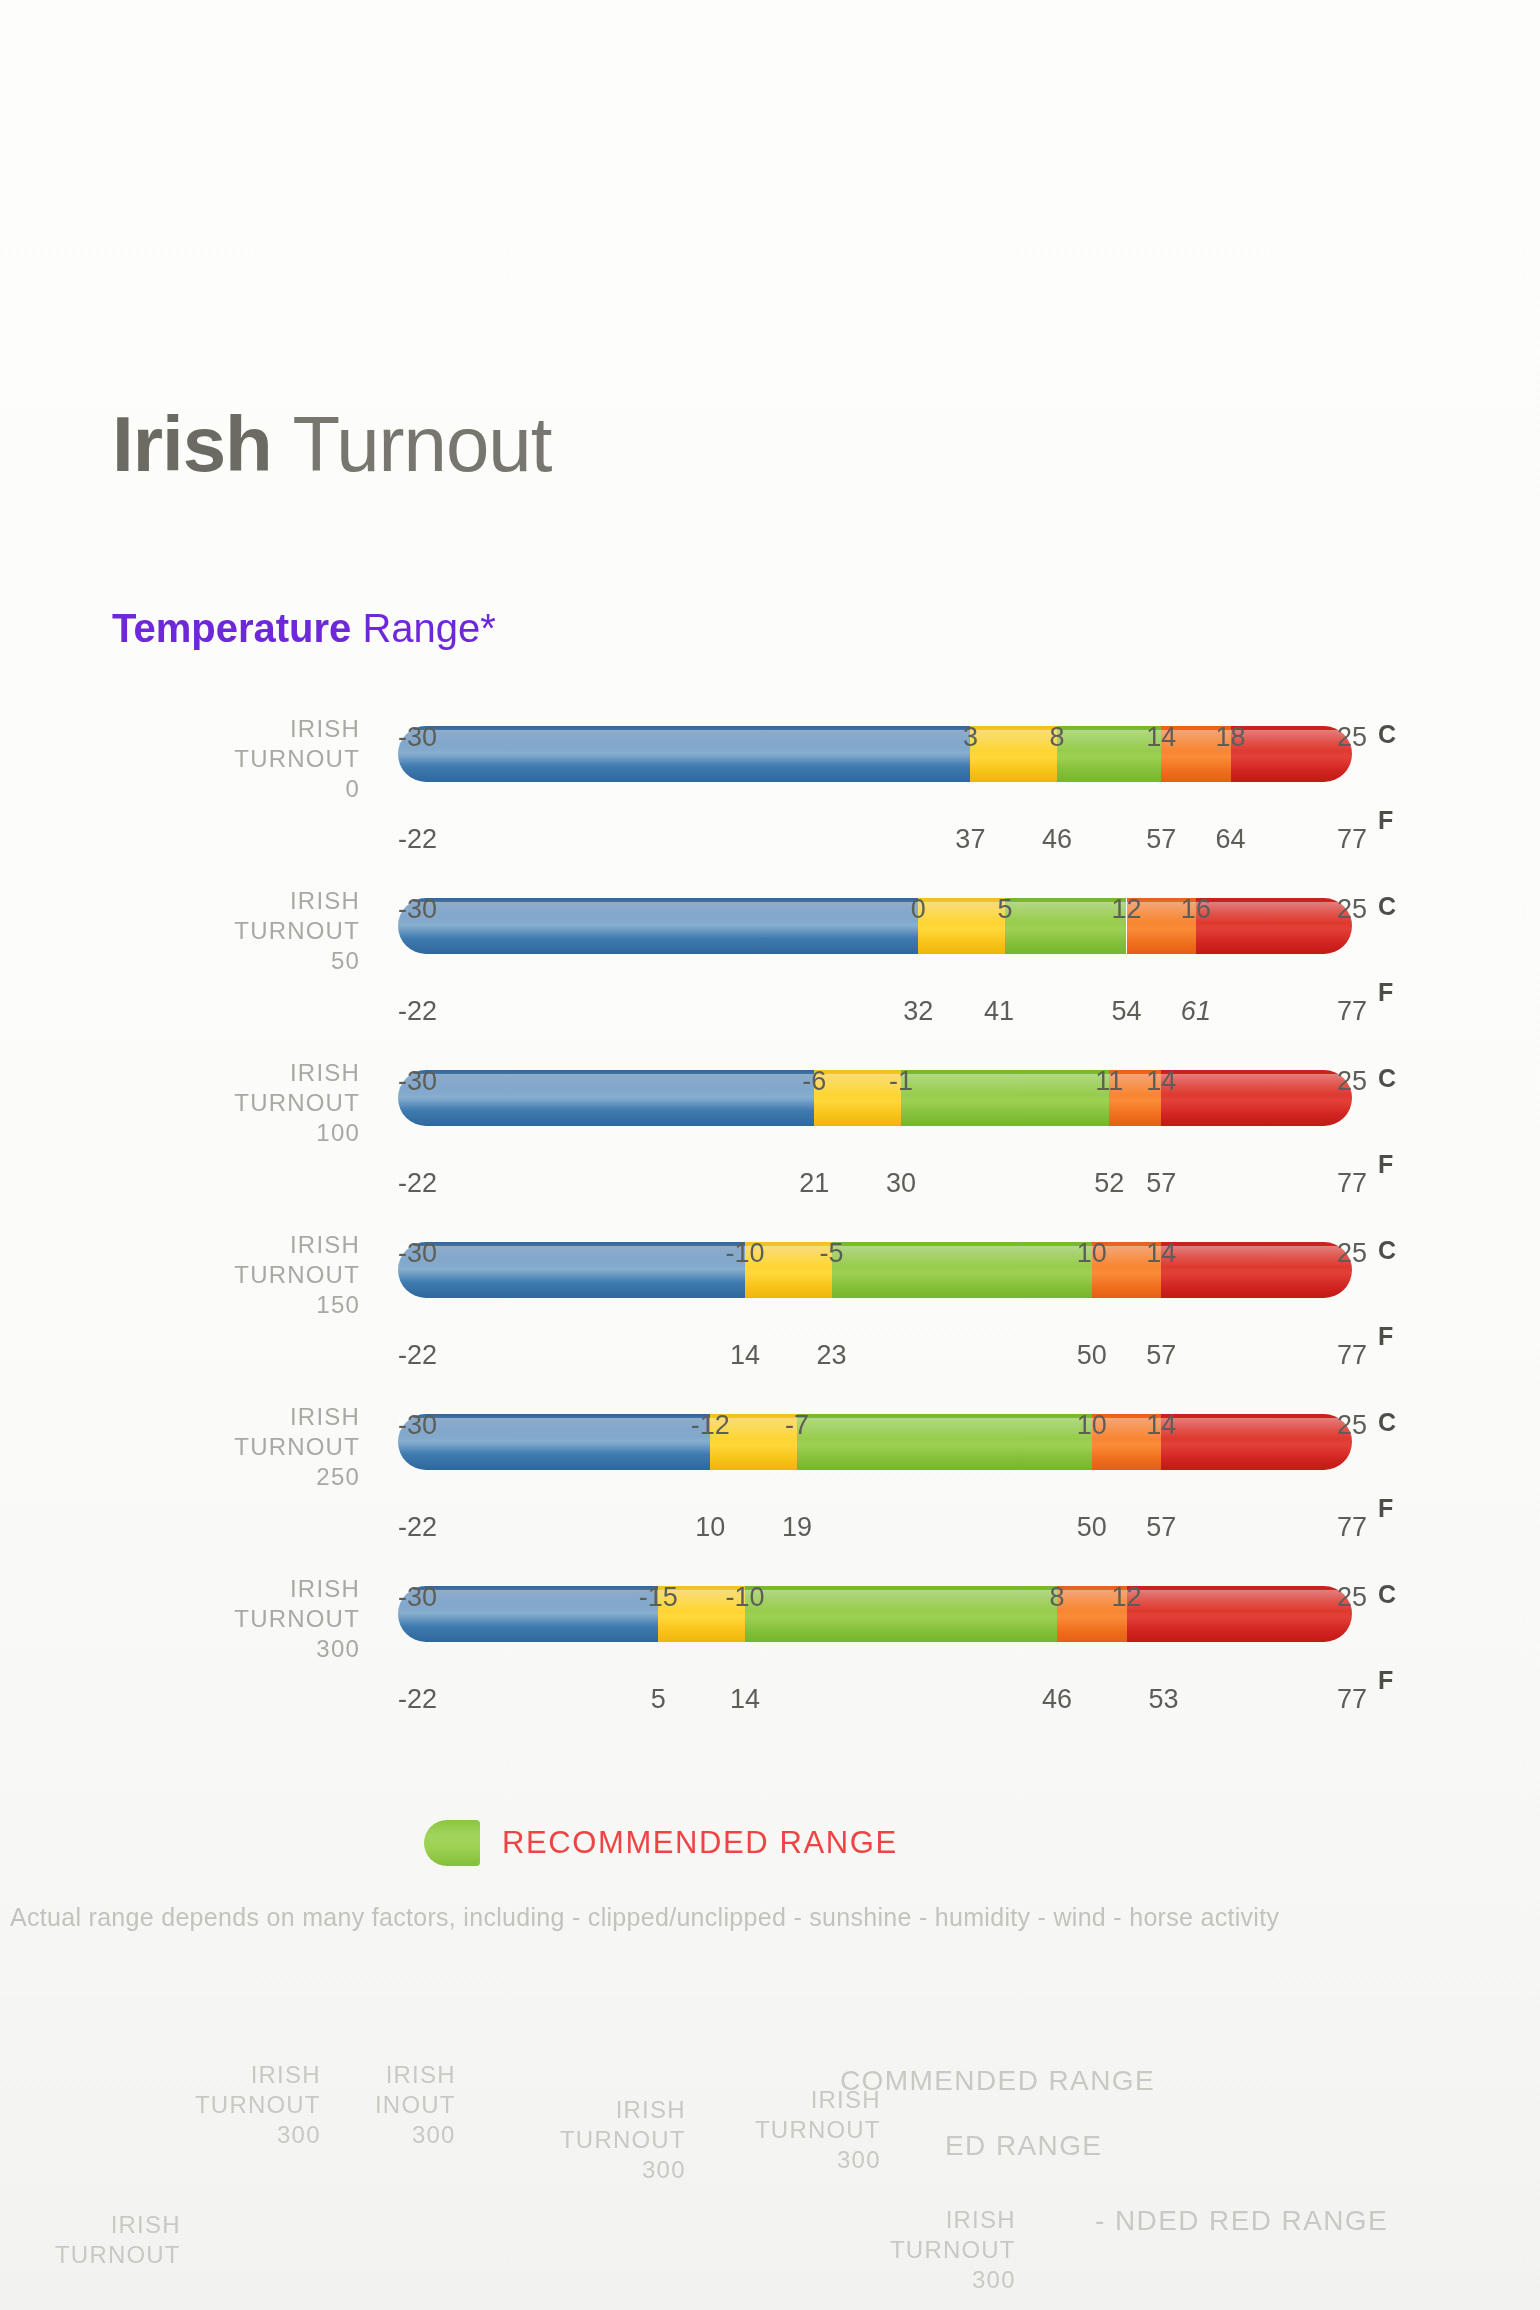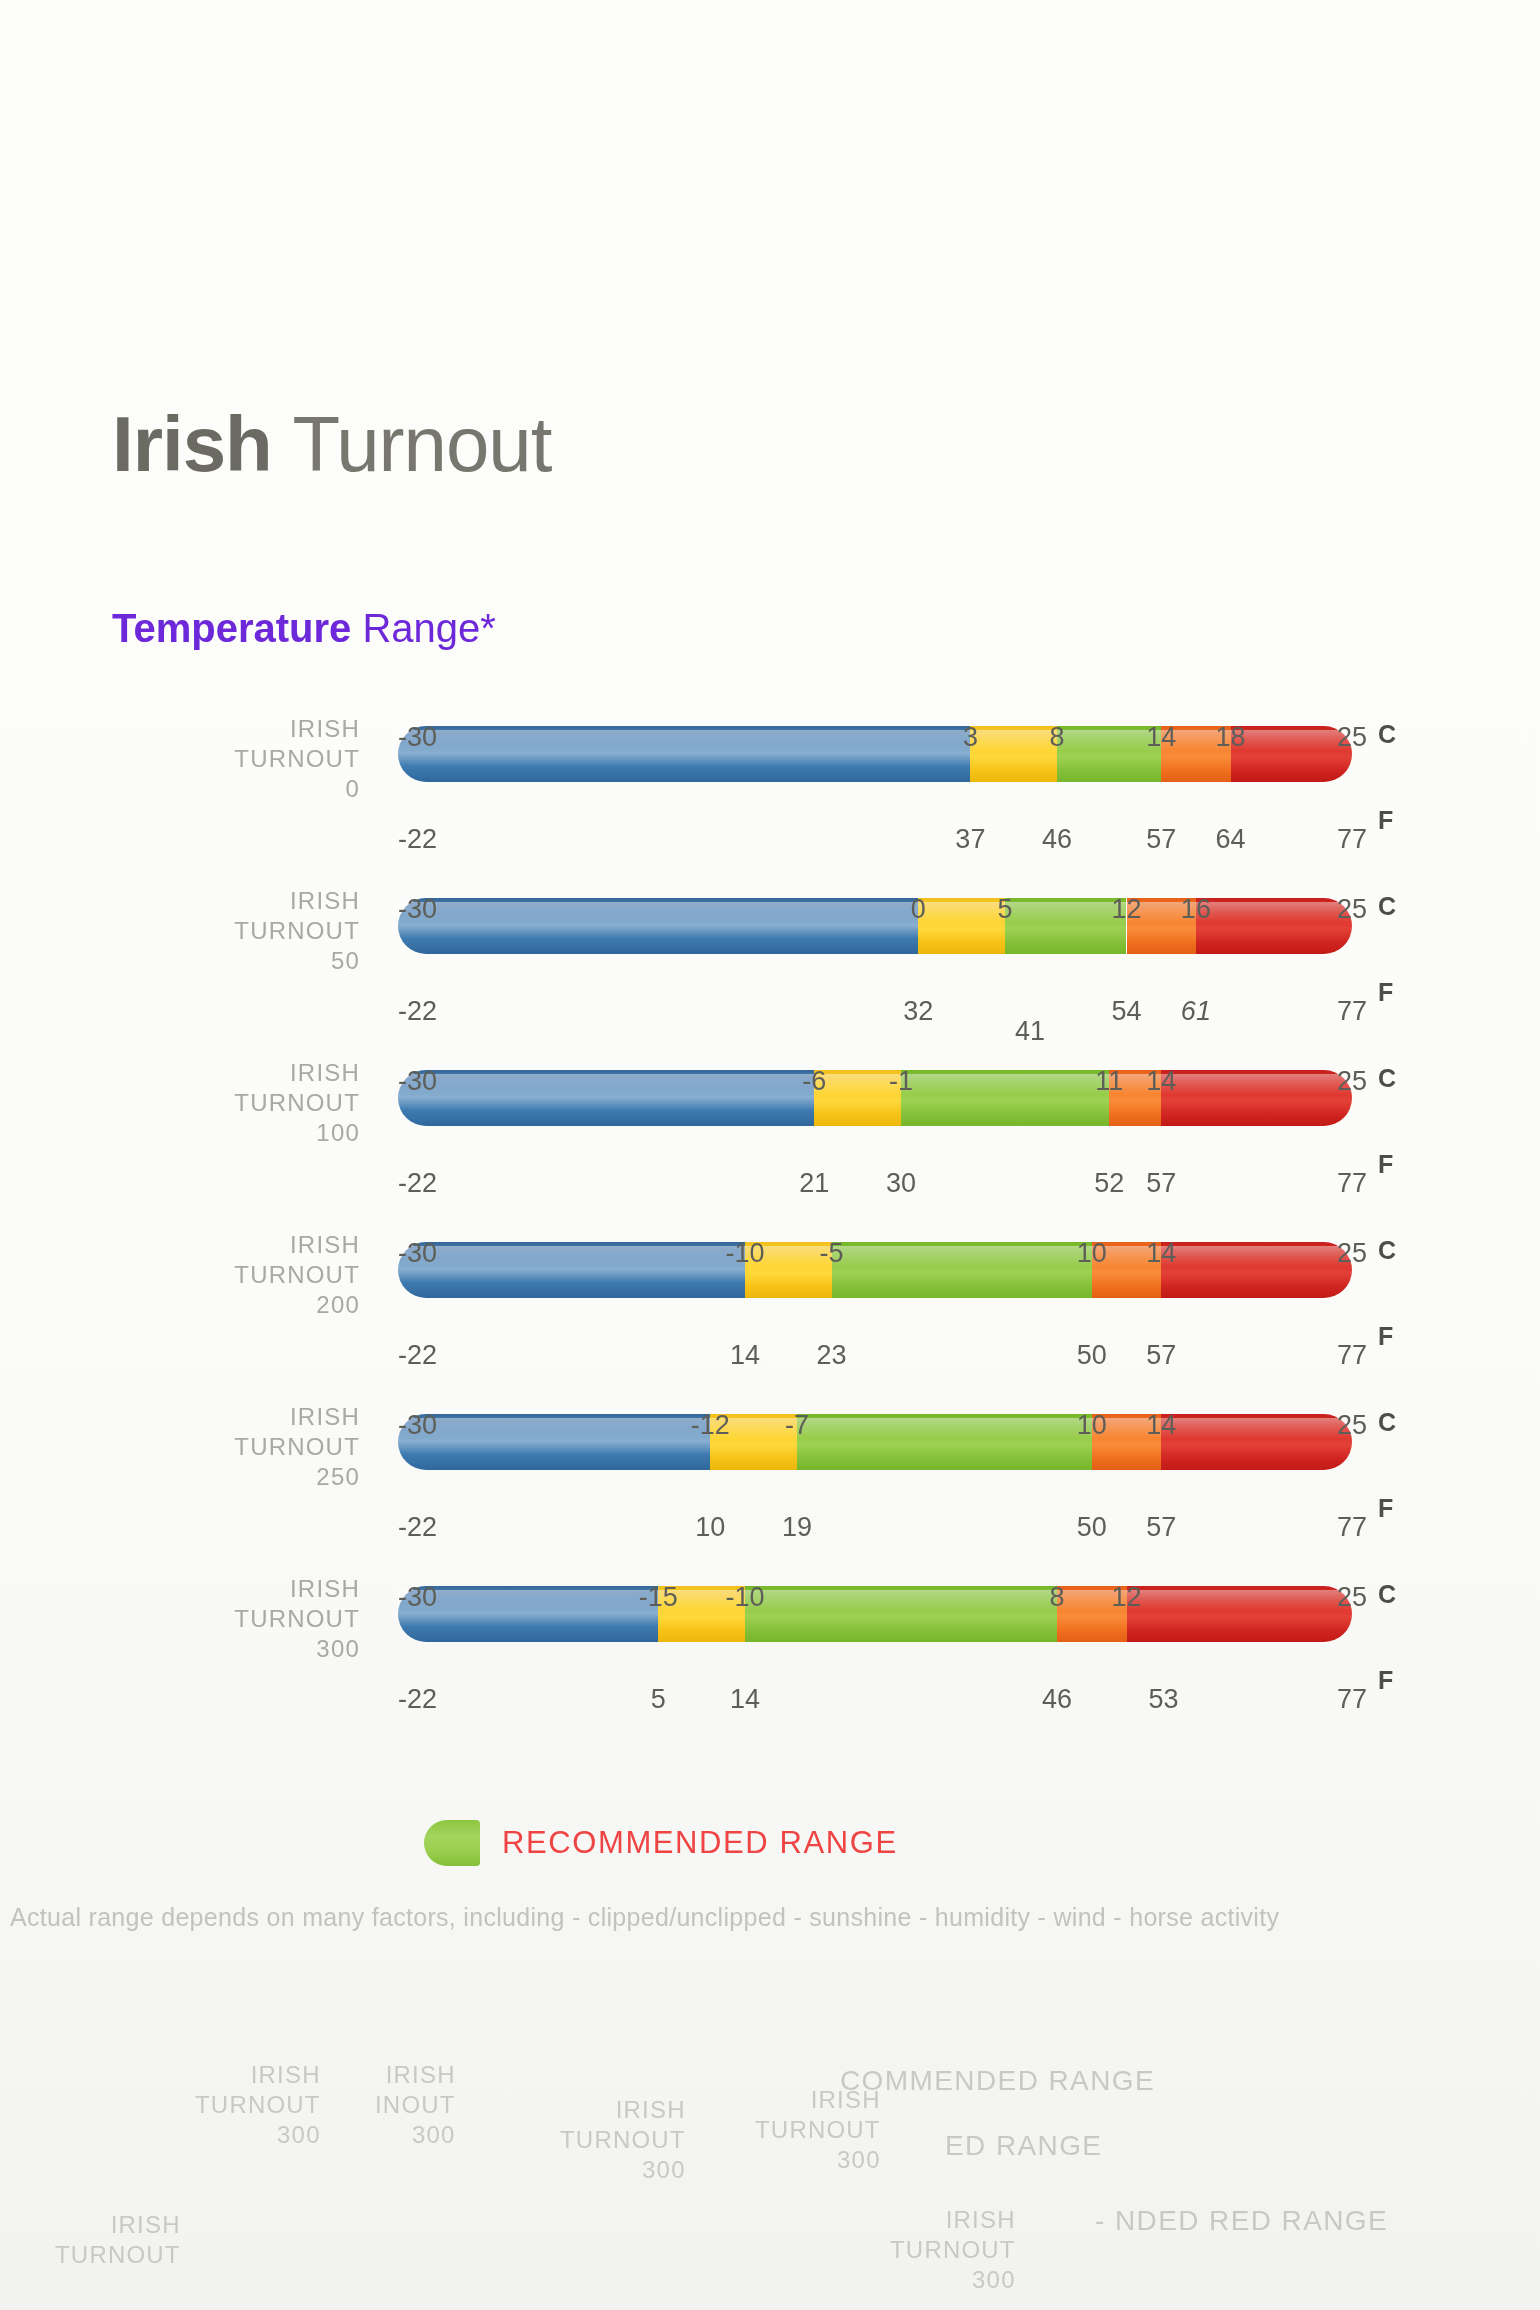--- a/index.html
+++ b/index.html
@@ -252,21 +252,21 @@
           <div class="shine"></div>
         </div>
         <div class="tick-top edge-left" style="left: 0px;">-30</div>
         <div class="tick-top" style="left: 520.364px;">0</div>
         <div class="tick-top" style="left: 607.091px;">5</div>
         <div class="tick-top" style="left: 728.509px;">12</div>
         <div class="tick-top" style="left: 797.891px;">16</div>
         <div class="tick-top" style="left: 954px;">25</div>
         <div class="tick-bot edge-left" style="left: 0px;">-22</div>
         <div class="tick-bot" style="left: 520.364px;">32</div>
-        <div class="tick-bot" style="left: 632px; margin-top: 20px;">41</div>
+        <div class="tick-bot" style="left: 601px;">41</div>
         <div class="tick-bot" style="left: 728.509px;">54</div>
         <div class="tick-bot" style="left: 797.891px; font-style: italic;">61</div>
         <div class="tick-bot" style="left: 954px;">77</div>
       </div>
       <div class="unit-mark unit-c">C</div>
       <div class="unit-mark unit-f">F</div>
     </div>
     <div class="bar-row">
       <div class="row-label">
         <span class="rl-line">IRISH</span>
@@ -302,21 +302,21 @@
         <div class="tick-bot" style="left: 763.2px;">57</div>
         <div class="tick-bot" style="left: 954px;">77</div>
       </div>
       <div class="unit-mark unit-c">C</div>
       <div class="unit-mark unit-f">F</div>
     </div>
     <div class="bar-row">
       <div class="row-label">
         <span class="rl-line">IRISH</span>
         <span class="rl-line">TURNOUT</span>
-        <span class="rl-line">200</span>
+        <span class="rl-line">150</span>
       </div>
       <div class="track">
         <div class="seg blue cap-left" style="left: 0px; width: 346.909px;">
           <div class="shine"></div>
         </div>
         <div class="seg yellow" style="left: 346.909px; width: 86.7273px;">
           <div class="shine"></div>
         </div>
         <div class="seg green" style="left: 433.636px; width: 260.182px;">
           <div class="shine"></div>

